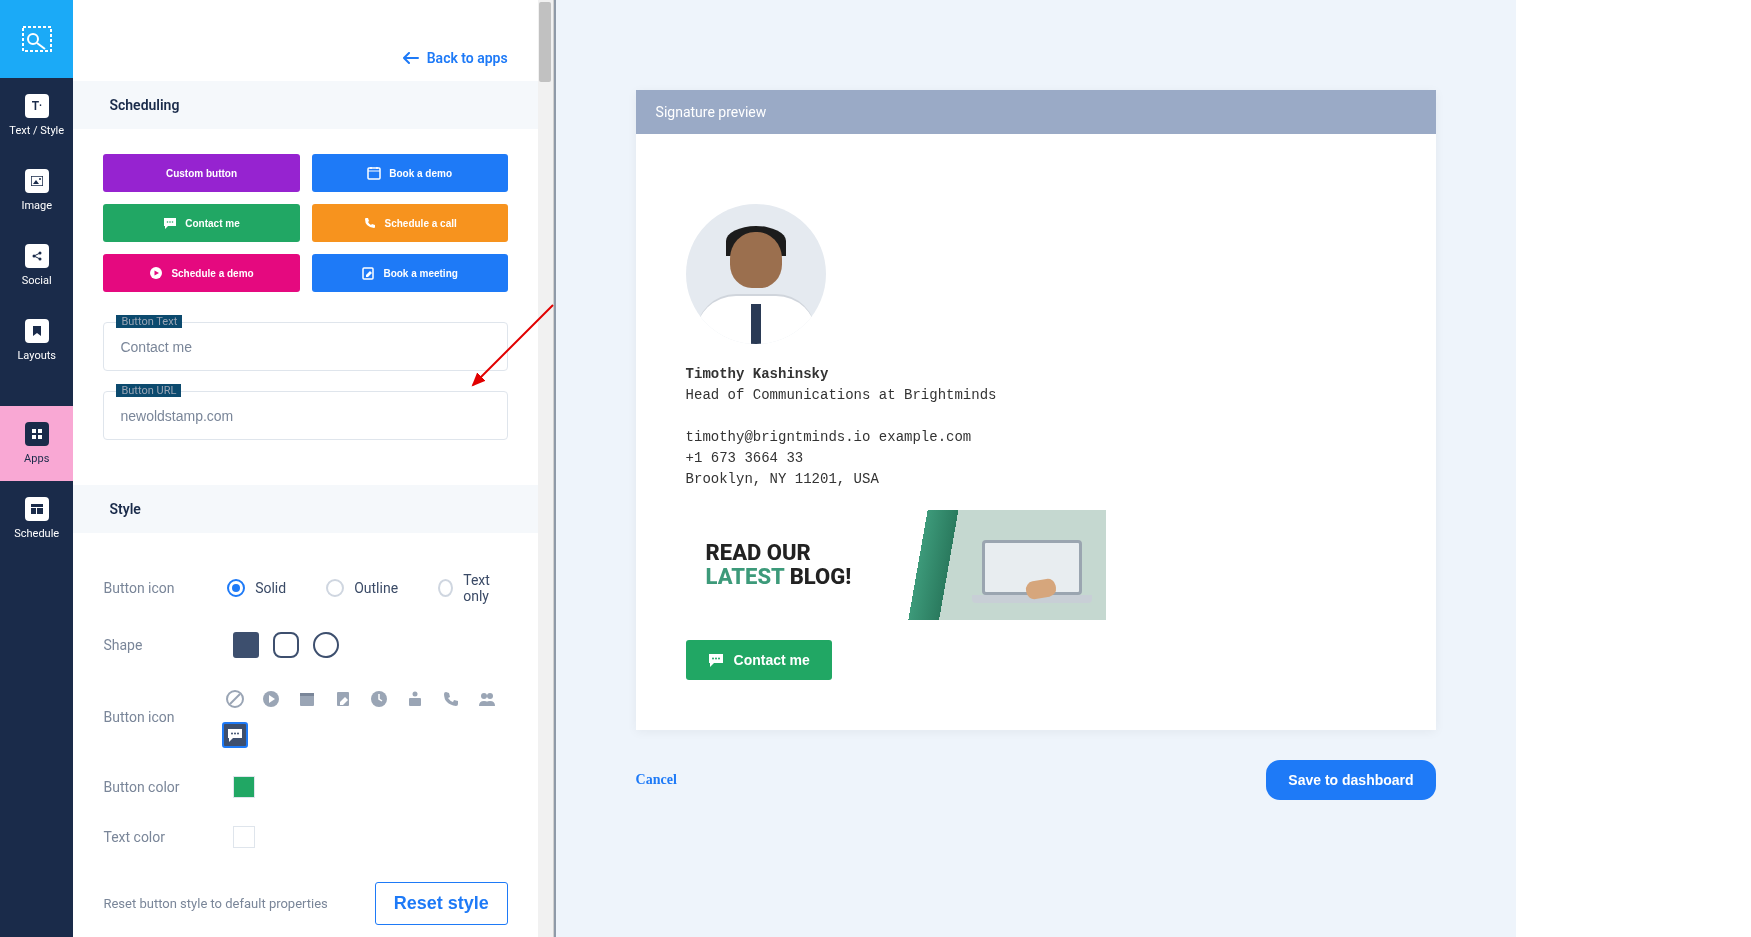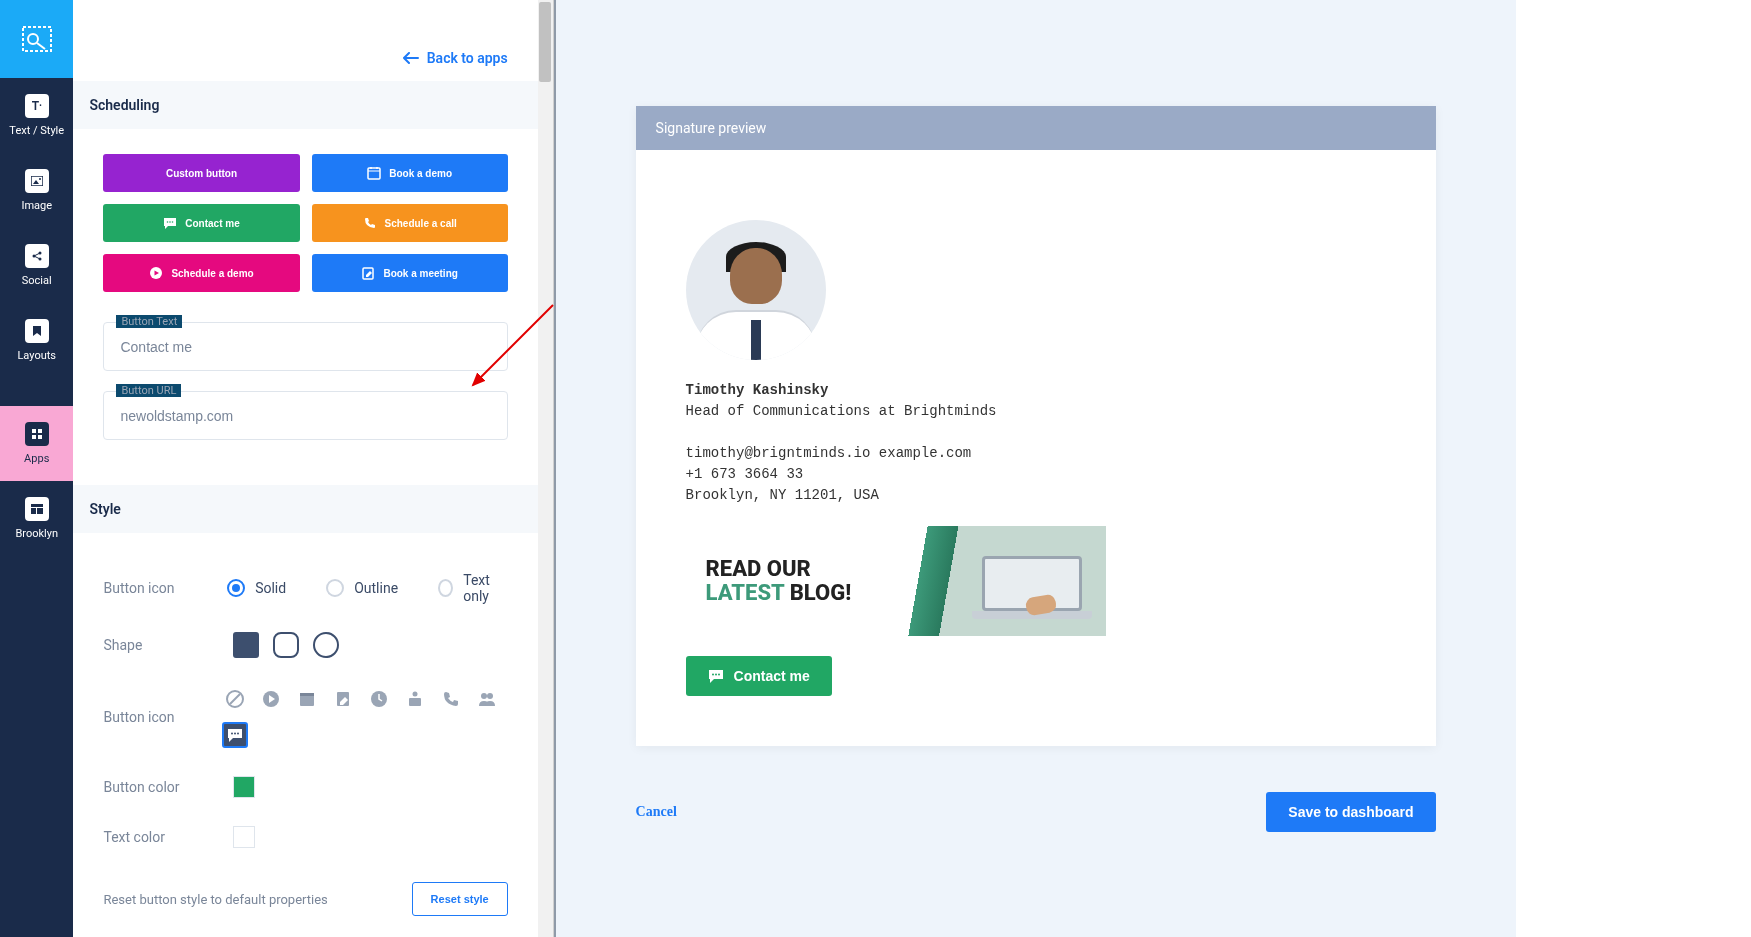--- a/index.html
+++ b/index.html
@@ -12,21 +12,21 @@
   .nav-item { height: 75px; display: flex; flex-direction: column; align-items: center; justify-content: center; cursor: pointer; color: #fff; font-size: 11px; }
   .nav-item.active { background: #f9a8d4; color: #1a2b4a; margin-top: 28px; }
   .nav-icon-box { width: 24px; height: 24px; background: #fff; border-radius: 4px; display: flex; align-items: center; justify-content: center; margin-bottom: 6px; font-size: 12px; color: #1a2b4a; font-weight: 600; }
   .nav-item.active .nav-icon-box { background: #1a2b4a; color: #fff; }
   .nav-label { font-size: 11px; }
 
   
   .config-panel { width: 510px; background: #fff; position: relative; overflow-y: auto; }
   .config-inner { padding: 0; }
   .back-row { padding: 18px 30px 15px; display: flex; justify-content: flex-end; align-items: center; color: #1e7af7; font-weight: 600; font-size: 14px; cursor: pointer; gap: 8px; margin-top: 32px; }
-  .section-title-row { background: #f5f8fb; padding: 16px 16px; font-weight: 600; font-size: 14px; color: #1a2b4a; }
+  .section-title-row { background: #f5f8fb; padding: 16px 36px; font-weight: 600; font-size: 14px; color: #1a2b4a; }
   .section-body { padding: 25px 30px; }
 
   .button-grid { display: grid; grid-template-columns: 1fr 1fr; gap: 12px; margin-bottom: 30px; }
   .btn { border: none; color: #fff; font-weight: 600; font-size: 10px; padding: 12px 10px; border-radius: 3px; cursor: pointer; display: flex; align-items: center; justify-content: center; gap: 8px; }
   .btn-purple { background: #9623d0; }
   .btn-blue { background: #1e7af7; }
   .btn-green { background: #21a764; }
   .btn-orange { background: #f7931e; }
   .btn-pink { background: #e5097f; }
 
@@ -48,28 +48,28 @@
   .shape-box.rounded { border-radius: 8px; }
   .shape-box.pill { border-radius: 50%; }
 
   .icon-group { display: flex; gap: 10px; flex-wrap: wrap; align-items: center; }
   .icon-opt { width: 26px; height: 26px; display: flex; align-items: center; justify-content: center; color: #9aa5b5; cursor: pointer; }
   .icon-opt.selected { border: 2px solid #1e7af7; border-radius: 3px; background: #3d4f6e; }
 
   .color-swatch { width: 22px; height: 22px; border: 1px solid #dfe5ec; }
 
   .reset-row { display: flex; justify-content: space-between; align-items: center; padding: 20px 0 30px; font-size: 13px; color: #7a8699; }
-  .reset-btn { border: 1.5px solid #1e7af7; color: #1e7af7; background: #fff; padding: 10px 18px; font-weight: 600; border-radius: 3px; cursor: pointer; font-size: 11px; }
+  .reset-btn { border: 1.5px solid #1e7af7; color: #1e7af7; background: #fff; padding: 10px 18px; font-weight: 600; border-radius: 3px; cursor: pointer; font-size: 18px; }
 
   .scrollbar-track { position: absolute; right: 0; top: 0; width: 16px; height: 100%; background: #f1f1f1; border-right: 1px solid #d0d0d0; }
   .scrollbar-thumb { position: absolute; right: 2px; top: 2px; width: 12px; height: 80px; background: #c1c1c1; border-radius: 2px; }
 
   
   .preview-pane { flex: 1; background: #eef4fb; padding: 90px 80px 30px; display: flex; flex-direction: column; }
-  .preview-card { background: #fff; width: 800px; margin: 16px auto; box-shadow: 0 2px 10px rgba(0,0,0,0.05); }
+  .preview-card { background: #fff; width: 800px; margin: 0 auto; box-shadow: 0 2px 10px rgba(0,0,0,0.05); }
   .preview-header { background: #9aaac6; color: #fff; padding: 14px 20px; font-size: 14px; }
   .preview-body { padding: 70px 50px 50px; }
   .avatar-wrap { margin-bottom: 20px; }
   .avatar { width: 140px; height: 140px; border-radius: 50%; background: #e5eaf0; display: flex; align-items: flex-end; justify-content: center; overflow: hidden; position: relative; }
   .avatar-head { width: 52px; height: 56px; background: #9b6f4e; border-radius: 48% 48% 42% 42%; position: absolute; top: 28px; }
   .avatar-hair { width: 60px; height: 30px; background: #1c1c1c; border-radius: 50% 50% 0 0; position: absolute; top: 22px; }
   .avatar-shirt { width: 120px; height: 60px; background: #fff; border-radius: 40px 40px 0 0; position: absolute; bottom: -10px; border-top: 2px solid #d0d5dc; }
   .avatar-tie { width: 10px; height: 40px; background: #2a3a55; position: absolute; bottom: 0; }
   .sig-text { font-family: "Courier New", monospace; font-size: 14px; line-height: 1.5; color: #333; margin-bottom: 20px; }
   .sig-name { font-weight: 700; }
@@ -77,21 +77,21 @@
   .banner-text { font-weight: 800; font-size: 22px; line-height: 1.1; color: #222; }
   .banner-text .green { color: #3d9a7a; }
   .banner-laptop { position: absolute; right: 14px; bottom: 10px; width: 120px; height: 70px; }
   .laptop-screen { width: 100px; height: 55px; background: #e8edf0; border: 3px solid #9aa5b0; border-radius: 4px; margin: 0 auto; }
   .laptop-base { width: 120px; height: 8px; background: #c8cfd6; border-radius: 0 0 4px 4px; }
   .banner-hands { position: absolute; right: 50px; bottom: 22px; width: 30px; height: 18px; background: #d6a67c; border-radius: 8px; transform: rotate(-10deg); }
   .contact-btn { background: #21a764; color: #fff; border: none; padding: 12px 22px; font-weight: 700; font-size: 14px; border-radius: 3px; display: inline-flex; align-items: center; gap: 10px; }
 
   .preview-actions { width: 800px; margin: 30px auto 0; display: flex; justify-content: space-between; align-items: center; }
   .cancel-link { color: #1e7af7; font-weight: 600; font-size: 14px; cursor: pointer; font-family: Liberation Serif, serif; }
-  .save-btn { background: #1e7af7; color: #fff; border: none; padding: 12px 22px; font-weight: 600; border-radius: 3px; cursor: pointer; font-size: 14px; }
+  .save-btn { background: #1e7af7; color: #fff; border: none; padding: 12px 22px; font-weight: 600; border-radius: 14px; cursor: pointer; font-size: 14px; }
 
   
   .divider { width: 2px; background: #8f9aa8; }
 
   
   .arrow-svg { position: absolute; left: 390px; top: 300px; pointer-events: none; }
 
   .right-margin { width: 250px; background: #fff; }
 </style>
 </head>
@@ -153,21 +153,21 @@
       <span class="nav-label">Apps</span>
     </div>
     <div class="nav-item">
       <div class="nav-icon-box">
         <svg width="12" height="10" viewBox="0 0 12 10">
             <rect x="0" y="0" width="12" height="3" fill="#1a2b4a"></rect>
             <rect x="0" y="4" width="5" height="6" fill="#1a2b4a"></rect>
             <rect x="6" y="4" width="6" height="6" fill="#1a2b4a"></rect>
           </svg>
       </div>
-      <span class="nav-label">Brooklyn</span>
+      <span class="nav-label">Schedule</span>
     </div>
   </div>
 
   <div class="config-panel">
     <div class="scrollbar-track">
       <div class="scrollbar-thumb"></div>
     </div>
     <div class="config-inner" style="padding-right:16px">
 
       <div class="back-row">

